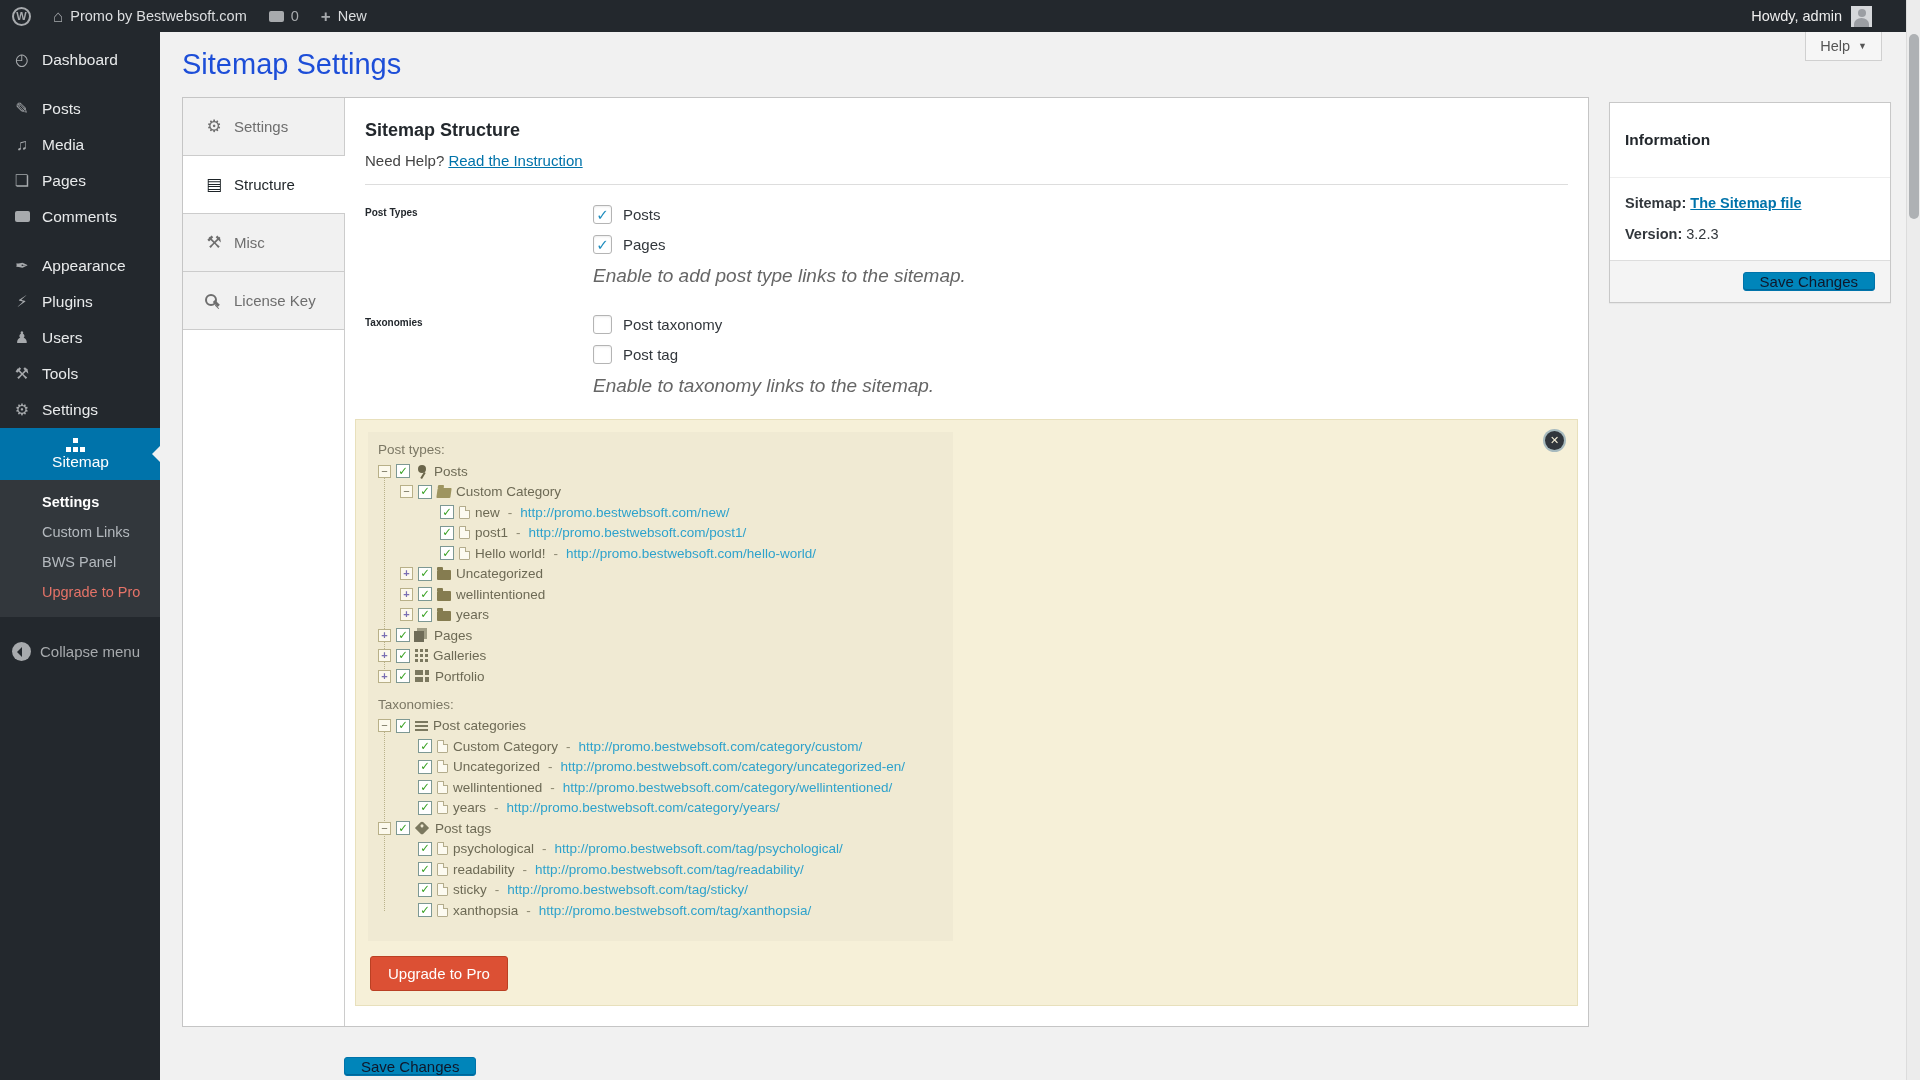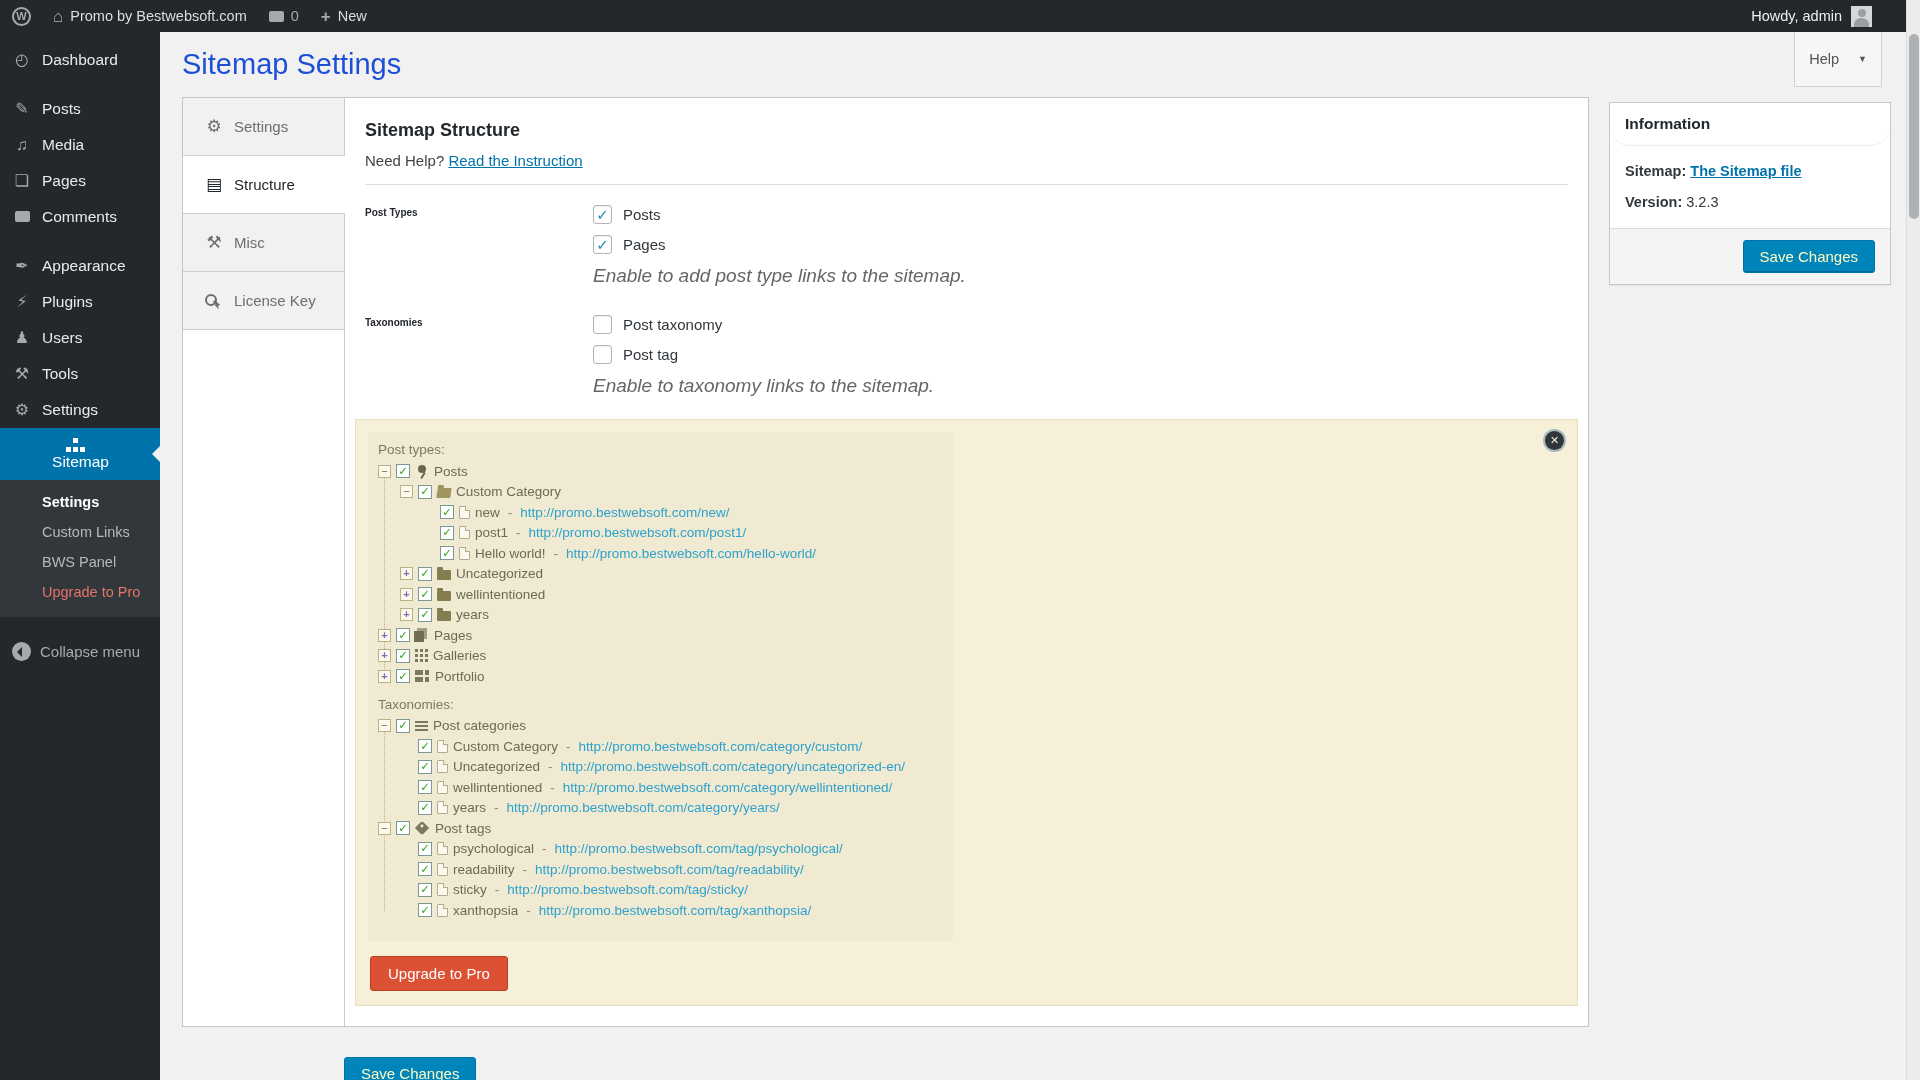--- a/index.html
+++ b/index.html
@@ -58,21 +58,21 @@
   #sitemap-submenu li.pro { color:#e57368; }
   #collapse-row { display:flex; align-items:center; gap:9px; padding:11px 12px; margin-top:14px; cursor:pointer; }
   .collapse-circle { width:19px; height:19px; border-radius:50%; background:#a7aaad; position:relative; flex:none; }
   .collapse-circle::after { content:''; position:absolute; left:5px; top:5px;
     border:5px solid transparent; border-right-color:#23282d; border-left-width:0; }
   #collapse-row span.clabel { color:#a7aaad; font-size:15px; }
 
   
   #main { position:absolute; top:32px; left:160px; width:1746px; height:1048px; background:#f1f1f1; overflow:hidden; }
   .help-tab { position:absolute; top:0; right:24px; background:#f6f6f6; border:1px solid #d0d0d0; border-top:none;
-    padding:19px 14px; font-size:14.5px; color:#555; display:flex; align-items:center; gap:19px; cursor:pointer; }
+    padding:6px 14px; font-size:14.5px; color:#555; display:flex; align-items:center; gap:8px; cursor:pointer; }
   .help-caret { font-size:9px; color:#555; }
   .inner { padding:16px 0 0 22px; }
   h1#page-title { font-size:29px; font-weight:400; color:#1d4ed8; margin-bottom:16px; }
 
   .columns { display:flex; align-items:flex-start; }
   .left-col { width:1407px; flex:none; }
   .right-col { width:282px; flex:none; margin-left:20px; margin-top:5px; }
 
   
   .card { display:flex; border:1px solid #c5c5c5; background:#fff; }
@@ -143,29 +143,29 @@
   .t-portfolio-icon::before { content:''; position:absolute; left:0; top:0; width:8px; height:5px; background:currentColor; box-shadow:0 7px 0 currentColor; }
   .t-portfolio-icon::after { content:''; position:absolute; left:10px; top:0; width:4px; height:5px; background:currentColor; box-shadow:0 7px 0 currentColor; }
   .t-list-icon { width:13px; height:12px; color:#7b785f; position:relative; margin-top:2px; }
   .t-list-icon::before { content:''; position:absolute; left:0; top:0; width:13px; height:2.5px; background:currentColor;
     box-shadow:0 4px 0 currentColor, 0 8px 0 currentColor; }
   .t-tag-icon { width:10px; height:10px; background:#7b785f; border-radius:2px 0 2px 0; transform:rotate(45deg); position:relative; margin:0 3px 0 2px; }
   .t-tag-icon::before { content:''; position:absolute; width:3px; height:3px; border-radius:50%; background:var(--tree-box,#f0ead3); top:1.5px; left:1.5px; }
 
   
   .btn-primary { display:inline-block; background:var(--primary,#0085ba); border:1px solid #0073aa;
-    box-shadow:inset 0 -1px 0 #006799; color:#fef9c3; border-radius:3px; padding:7px 16px; font-size:15px; cursor:pointer;
+    box-shadow:inset 0 -1px 0 #006799; color:#0f172a; border-radius:3px; padding:0 16px; font-size:15px; cursor:pointer;
     font-family:inherit; }
   .btn-upgrade { display:inline-block; background:var(--upgrade,#dc5034); border:1px solid #ba4023; color:#fff;
     border-radius:3px; padding:8px 17px; font-size:15px; cursor:pointer; margin:15px 0 2px 2px; font-family:inherit; }
   .save-row { margin-top:30px; margin-left:162px; }
 
   
   .postbox { background:#fff; border:1px solid #c8c8c8; box-shadow:0 1px 1px rgba(0,0,0,.04); }
-  .postbox .pb-title { font-size:15.5px; font-weight:bold; color:#23282d; padding:12px 15px; border-bottom:1px solid #eee;border-radius:20px; }
+  .postbox .pb-title { font-size:15.5px; font-weight:bold; color:#23282d; padding:28px 15px; border-bottom:1px solid #eee; }
   .postbox .inside { padding:2px 15px 18px; font-size:14.5px; color:#32373c; }
   .postbox .inside p { margin-top:15px; }
   .postbox .inside a { color:var(--accent,#0073aa); text-decoration:underline; font-weight:bold; }
   .postbox .inside strong { font-weight:bold; }
   .postbox .pb-foot { border-top:1px solid #ddd; background:#f4f4f4; padding:11px 15px; text-align:right; }
 </style>
 </head>
 <body>
 
 <div id="adminbar">

